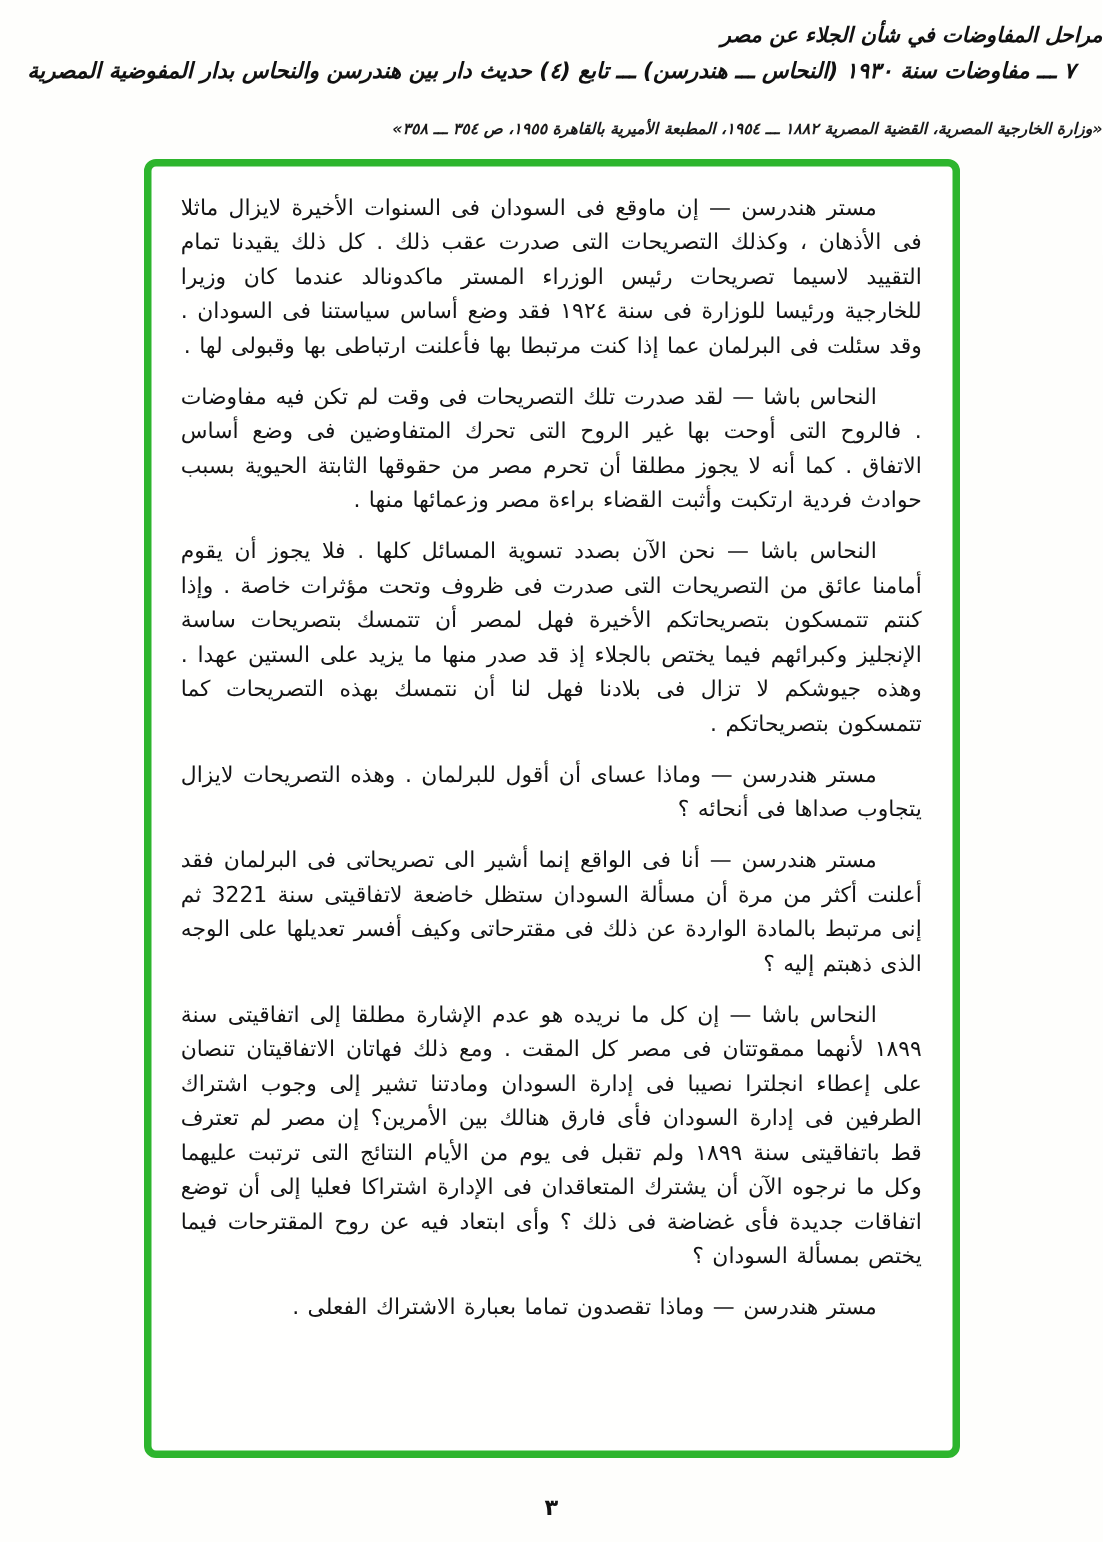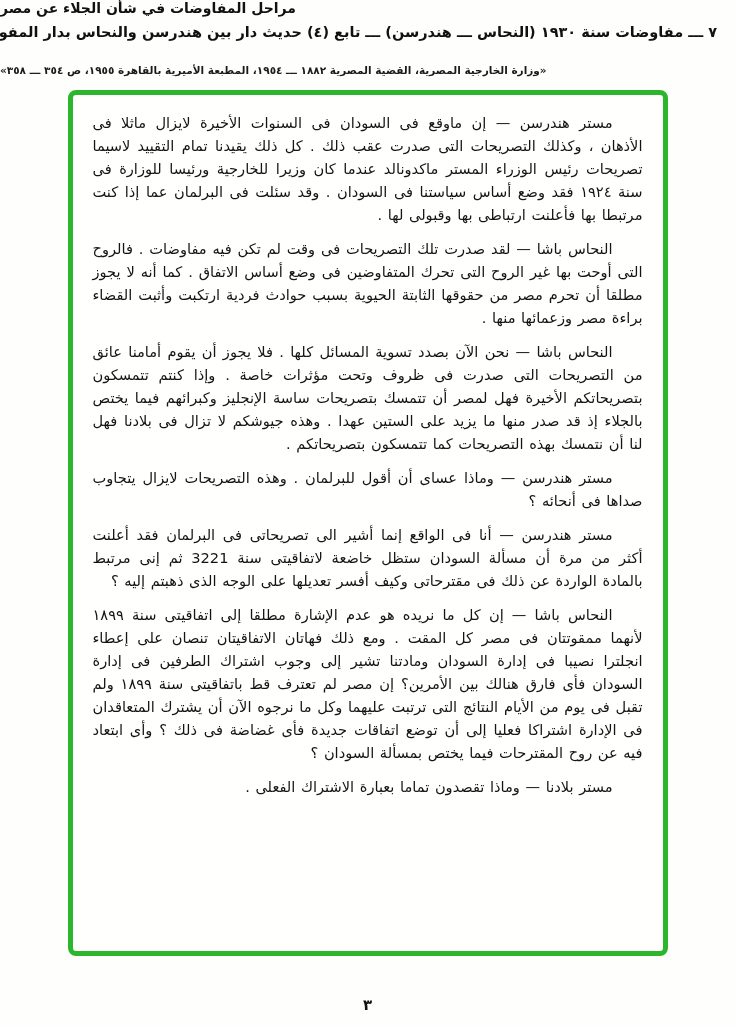--- a/index.html
+++ b/index.html
@@ -15,43 +15,45 @@
     color: #111111;
     overflow: hidden;
   }
   .page {
     position: relative;
     width: 735px;
     height: 1028px;
     background: #fefefc;
   }
   .header {
-    text-align: left;
+    padding-top: 16px;
+    text-align: right;
     font-weight: bold;
+    font-style: italic;
   }
   .header-title {
     font-size: 14px;
     letter-spacing: 0.5px;
   }
   .header-subtitle {
     font-size: 14.5px;
     margin-top: 8px;
     padding: 0 18px;
     white-space: nowrap;
   }
   .header-source {
     font-size: 10.5px;
     margin-top: 24px;
     color: #1a1a1a;
     font-weight: bold;
   }
   .text-box {
     box-sizing: border-box;
     margin: 14px auto 0 auto;
-    width: 600px;
+    width: 544px;
     height: 866px;
     border: 5px solid #2db52d;
     border-radius: 8px;
     padding: 16px 20px 10px 20px;
     background: #fffffe;
     overflow: hidden;
   }
   .dialogue p {
     margin: 0 0 11px 0;
     font-size: 14.6px;
@@ -83,19 +85,19 @@
   </div>
 
   <div class="text-box" style="border-color: rgb(45, 181, 45);">
     <div class="dialogue">
       <p>مستر هندرسن — إن ماوقع فى السودان فى السنوات الأخيرة لايزال ماثلا فى الأذهان ، وكذلك التصريحات التى صدرت عقب ذلك . كل ذلك يقيدنا تمام التقييد لاسيما تصريحات رئيس الوزراء المستر ماكدونالد عندما كان وزيرا للخارجية ورئيسا للوزارة فى سنة ١٩٢٤ فقد وضع أساس سياستنا فى السودان . وقد سئلت فى البرلمان عما إذا كنت مرتبطا بها فأعلنت ارتباطى بها وقبولى لها .</p>
       <p>النحاس باشا — لقد صدرت تلك التصريحات فى وقت لم تكن فيه مفاوضات . فالروح التى أوحت بها غير الروح التى تحرك المتفاوضين فى وضع أساس الاتفاق . كما أنه لا يجوز مطلقا أن تحرم مصر من حقوقها الثابتة الحيوية بسبب حوادث فردية ارتكبت وأثبت القضاء براءة مصر وزعمائها منها .</p>
       <p>النحاس باشا — نحن الآن بصدد تسوية المسائل كلها . فلا يجوز أن يقوم أمامنا عائق من التصريحات التى صدرت فى ظروف وتحت مؤثرات خاصة . وإذا كنتم تتمسكون بتصريحاتكم الأخيرة فهل لمصر أن تتمسك بتصريحات ساسة الإنجليز وكبرائهم فيما يختص بالجلاء إذ قد صدر منها ما يزيد على الستين عهدا . وهذه جيوشكم لا تزال فى بلادنا فهل لنا أن نتمسك بهذه التصريحات كما تتمسكون بتصريحاتكم .</p>
       <p>مستر هندرسن — وماذا عساى أن أقول للبرلمان . وهذه التصريحات لايزال يتجاوب صداها فى أنحائه ؟</p>
       <p>مستر هندرسن — أنا فى الواقع إنما أشير الى تصريحاتى فى البرلمان فقد أعلنت أكثر من مرة أن مسألة السودان ستظل خاضعة لاتفاقيتى سنة 3221 ثم إنى مرتبط بالمادة الواردة عن ذلك فى مقترحاتى وكيف أفسر تعديلها على الوجه الذى ذهبتم إليه ؟</p>
       <p>النحاس باشا — إن كل ما نريده هو عدم الإشارة مطلقا إلى اتفاقيتى سنة ١٨٩٩ لأنهما ممقوتتان فى مصر كل المقت . ومع ذلك فهاتان الاتفاقيتان تنصان على إعطاء انجلترا نصيبا فى إدارة السودان ومادتنا تشير إلى وجوب اشتراك الطرفين فى إدارة السودان فأى فارق هنالك بين الأمرين؟ إن مصر لم تعترف قط باتفاقيتى سنة ١٨٩٩ ولم تقبل فى يوم من الأيام النتائج التى ترتبت عليهما وكل ما نرجوه الآن أن يشترك المتعاقدان فى الإدارة اشتراكا فعليا إلى أن توضع اتفاقات جديدة فأى غضاضة فى ذلك ؟ وأى ابتعاد فيه عن روح المقترحات فيما يختص بمسألة السودان ؟</p>
-      <p>مستر بلادنا — وماذا تقصدون تماما بعبارة الاشتراك الفعلى .</p>
+      <p>مستر هندرسن — وماذا تقصدون تماما بعبارة الاشتراك الفعلى .</p>
     </div>
   </div>
 
   <div class="page-number">٣</div>
 
 </div>
 
 </body></html>

